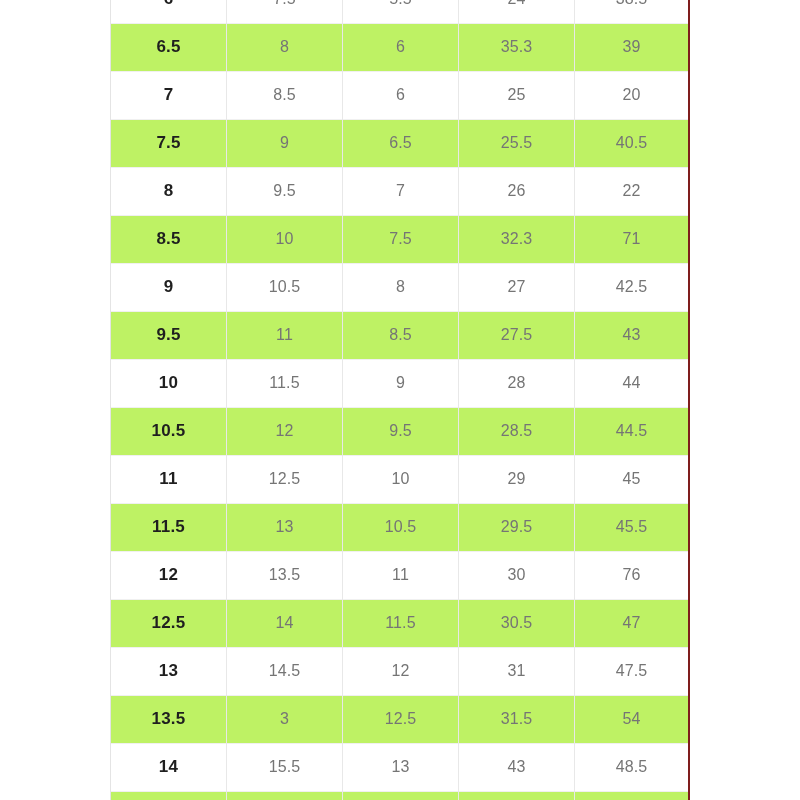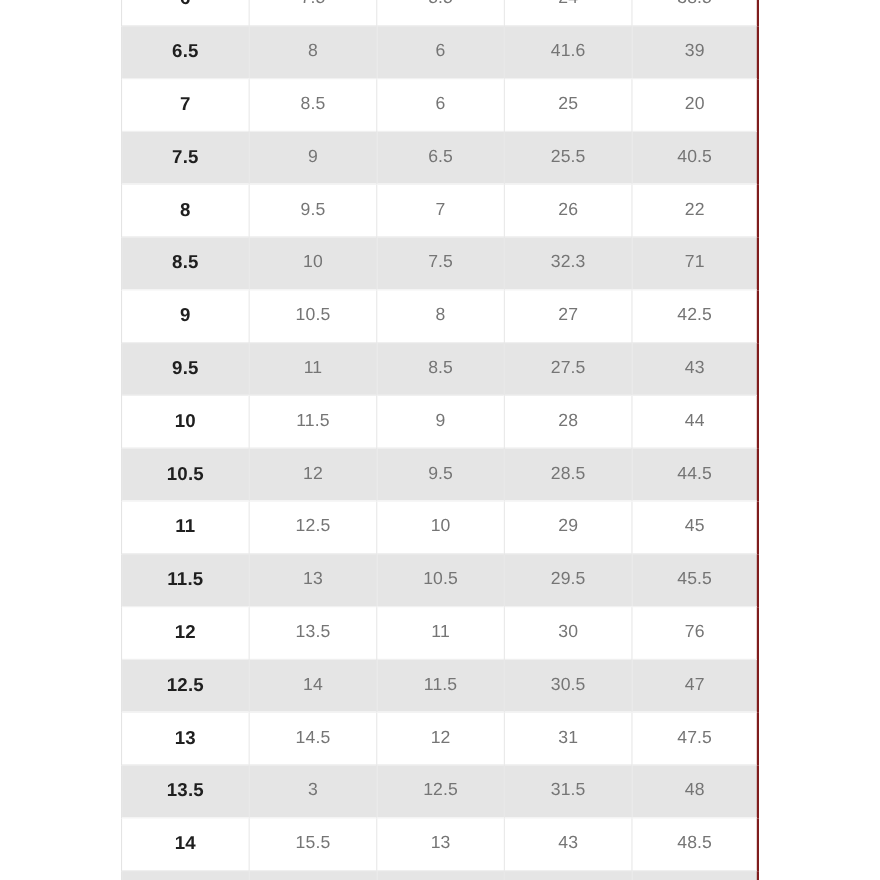--- a/index.html
+++ b/index.html
@@ -81,21 +81,21 @@
   }
   #size-table tr td:last-child {
     border-right: 5px solid #7f1d1d;
   }
 
   
   #size-table tr + tr td {
     border-top: 1px solid #f0f0f0;
   }
 </style>
-<style>#size-table tr.row-odd td{background:#e5e5e5;}#size-table tr.row-even td{background:#ffffff;}#size-table td{border-left-color:#e8e8e8;border-right-color:#e8e8e8;color:#757575;height:48px;}#size-table td.primary{color:#1f1f1f;}</style></head>
+<style>#size-table tr.row-odd td{background:#bef264;}#size-table tr.row-even td{background:#ffffff;}#size-table td{border-left-color:#e8e8e8;border-right-color:#e8e8e8;color:#757575;height:48px;}#size-table td.primary{color:#1f1f1f;}</style></head>
 <body>
 
 <div id="page" style="background: rgb(255, 255, 255);">
 
   <div id="table-viewport">
     <table id="size-table" style="top: -25px;">
       <colgroup>
         <col>
           <col>
           <col>
@@ -107,21 +107,21 @@
             <td class="primary">6</td>
             <td>7.5</td>
             <td>5.5</td>
             <td>24</td>
             <td>38.5</td>
           </tr>
           <tr class="row-odd">
             <td class="primary">6.5</td>
             <td>8</td>
             <td>6</td>
-            <td>41.6</td>
+            <td>35.3</td>
             <td>39</td>
           </tr>
           <tr class="row-even">
             <td class="primary">7</td>
             <td>8.5</td>
             <td>6</td>
             <td>25</td>
             <td>20</td>
           </tr>
           <tr class="row-odd">
@@ -206,21 +206,21 @@
             <td>14.5</td>
             <td>12</td>
             <td>31</td>
             <td>47.5</td>
           </tr>
           <tr class="row-odd">
             <td class="primary">13.5</td>
             <td>3</td>
             <td>12.5</td>
             <td>31.5</td>
-            <td>48</td>
+            <td>54</td>
           </tr>
           <tr class="row-even">
             <td class="primary">14</td>
             <td>15.5</td>
             <td>13</td>
             <td>43</td>
             <td>48.5</td>
           </tr>
           <tr class="row-odd">
             <td class="primary"></td>

